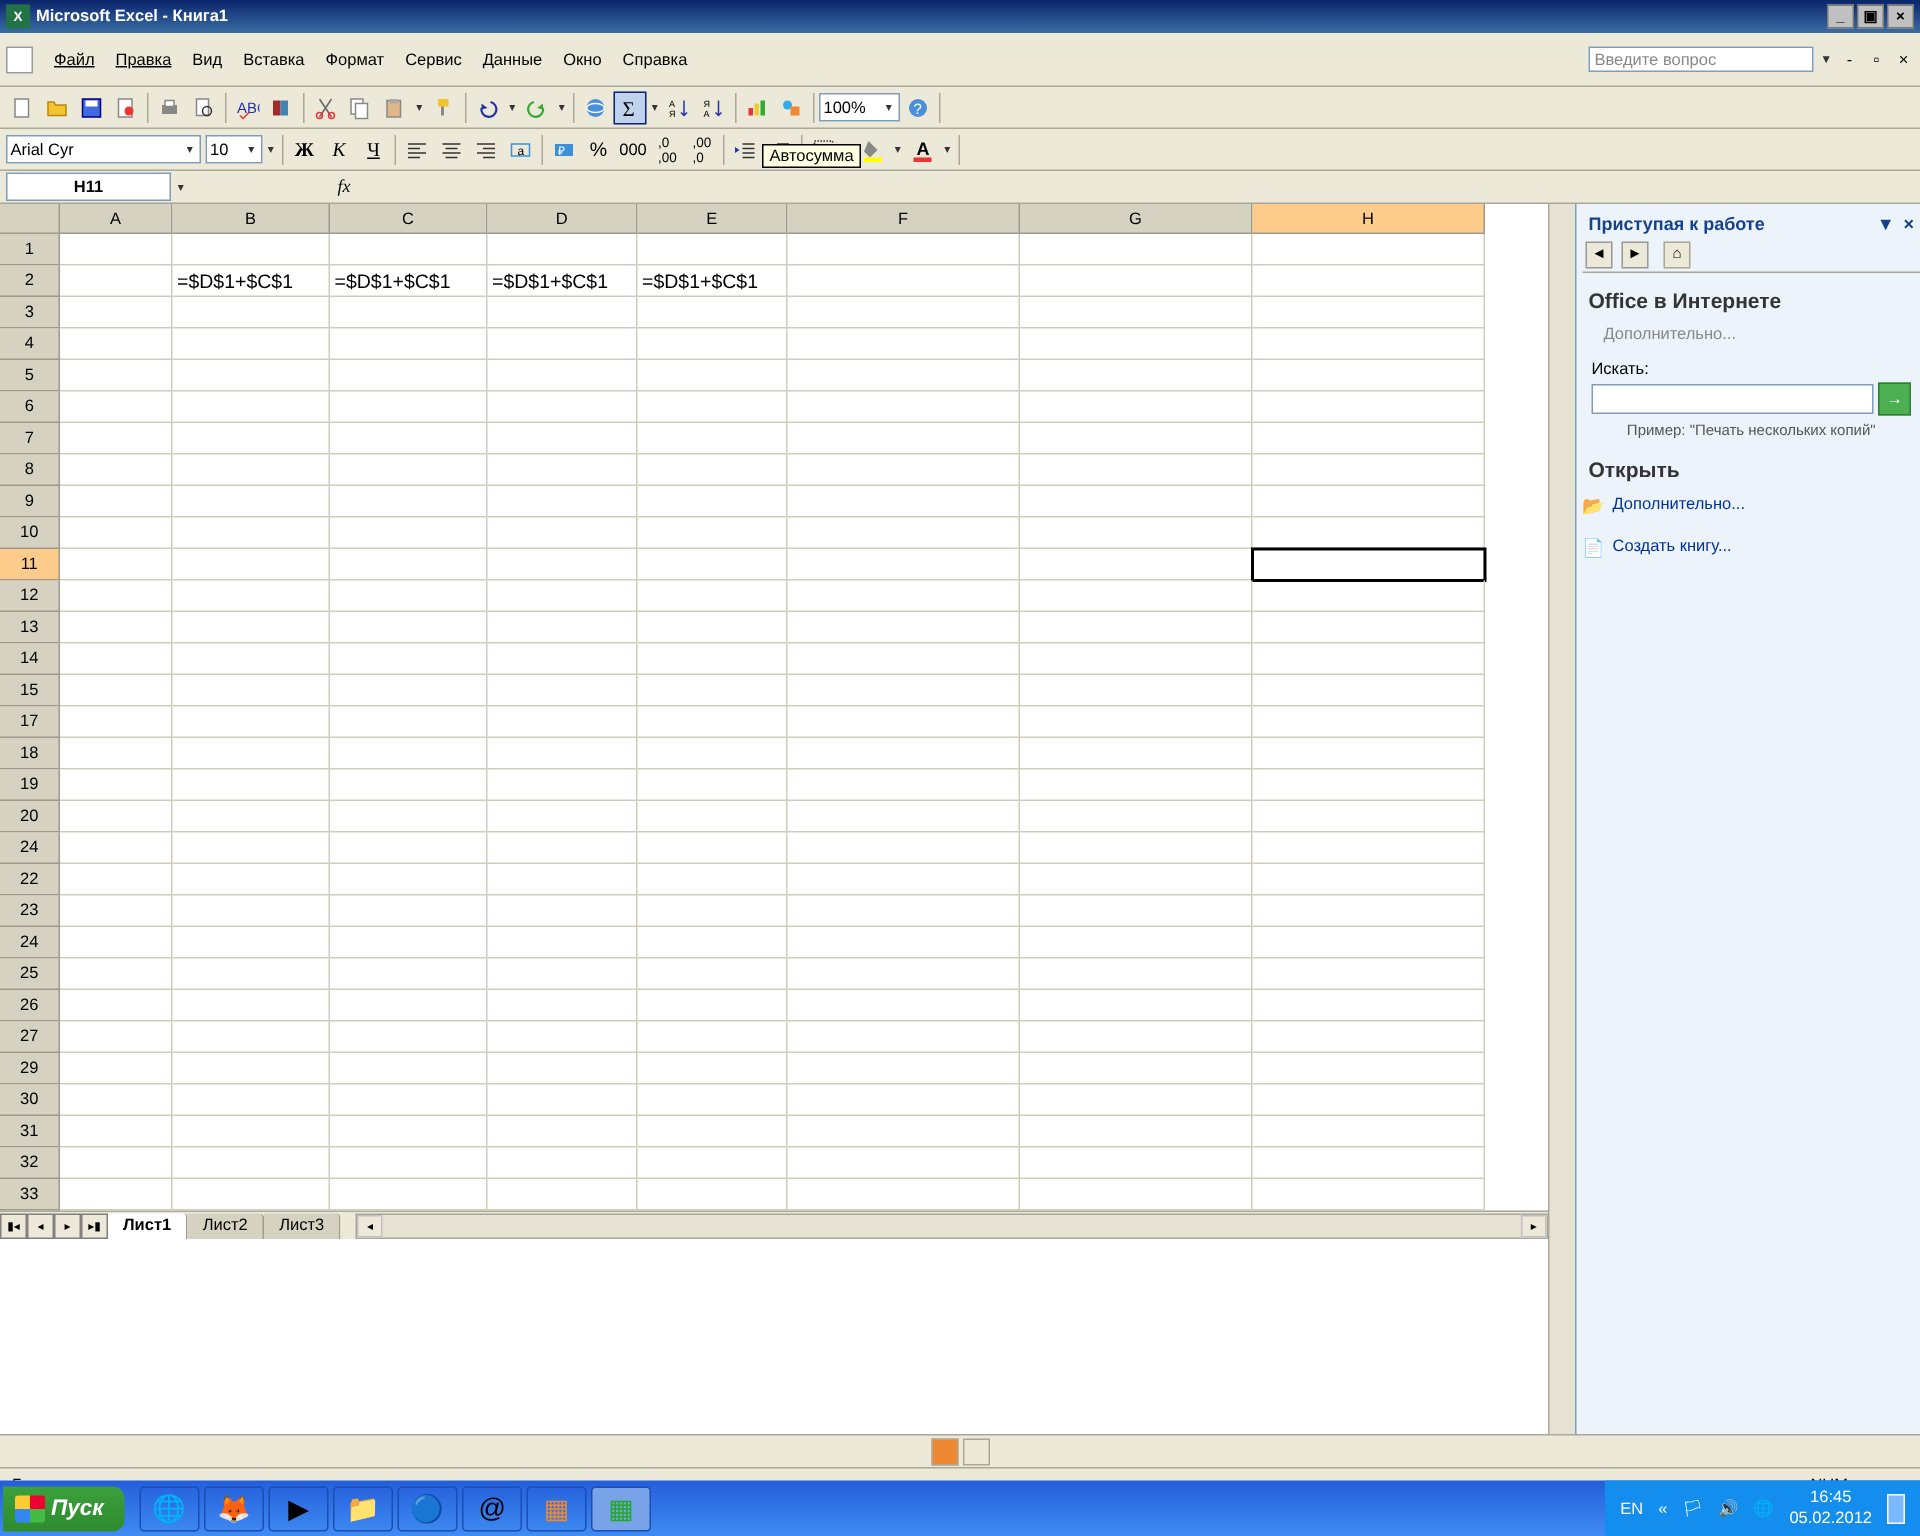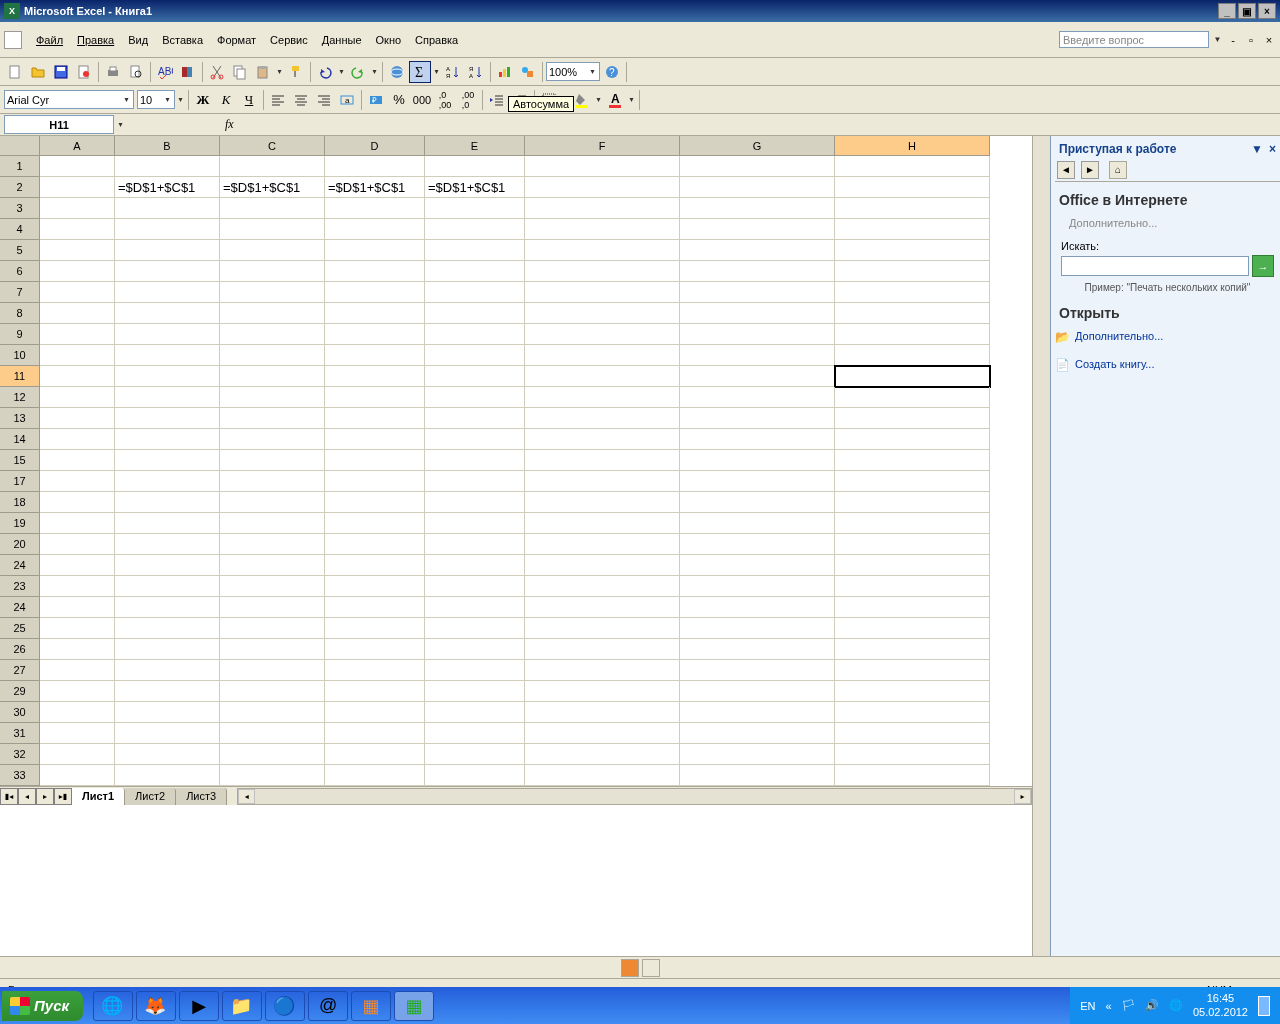--- a/index.html
+++ b/index.html
@@ -601,20 +601,31 @@
           <div class="cell" style="width: 105px;"></div>
           <div class="cell" style="width: 105px;"></div>
           <div class="cell" style="width: 100px;"></div>
           <div class="cell" style="width: 100px;"></div>
           <div class="cell" style="width: 155px;"></div>
           <div class="cell" style="width: 155px;"></div>
           <div class="cell" style="width: 155px;"></div>
         </div>
         <div class="row">
           <div class="row-h">24</div>
+          <div class="cell" style="width: 75px;"></div>
+          <div class="cell" style="width: 105px;"></div>
+          <div class="cell" style="width: 105px;"></div>
+          <div class="cell" style="width: 100px;"></div>
+          <div class="cell" style="width: 100px;"></div>
+          <div class="cell" style="width: 155px;"></div>
+          <div class="cell" style="width: 155px;"></div>
+          <div class="cell" style="width: 155px;"></div>
+        </div>
+        <div class="row">
+          <div class="row-h">22</div>
           <div class="cell" style="width: 75px;"></div>
           <div class="cell" style="width: 105px;"></div>
           <div class="cell" style="width: 105px;"></div>
           <div class="cell" style="width: 100px;"></div>
           <div class="cell" style="width: 100px;"></div>
           <div class="cell" style="width: 155px;"></div>
           <div class="cell" style="width: 155px;"></div>
           <div class="cell" style="width: 155px;"></div>
         </div>
         <div class="row">

